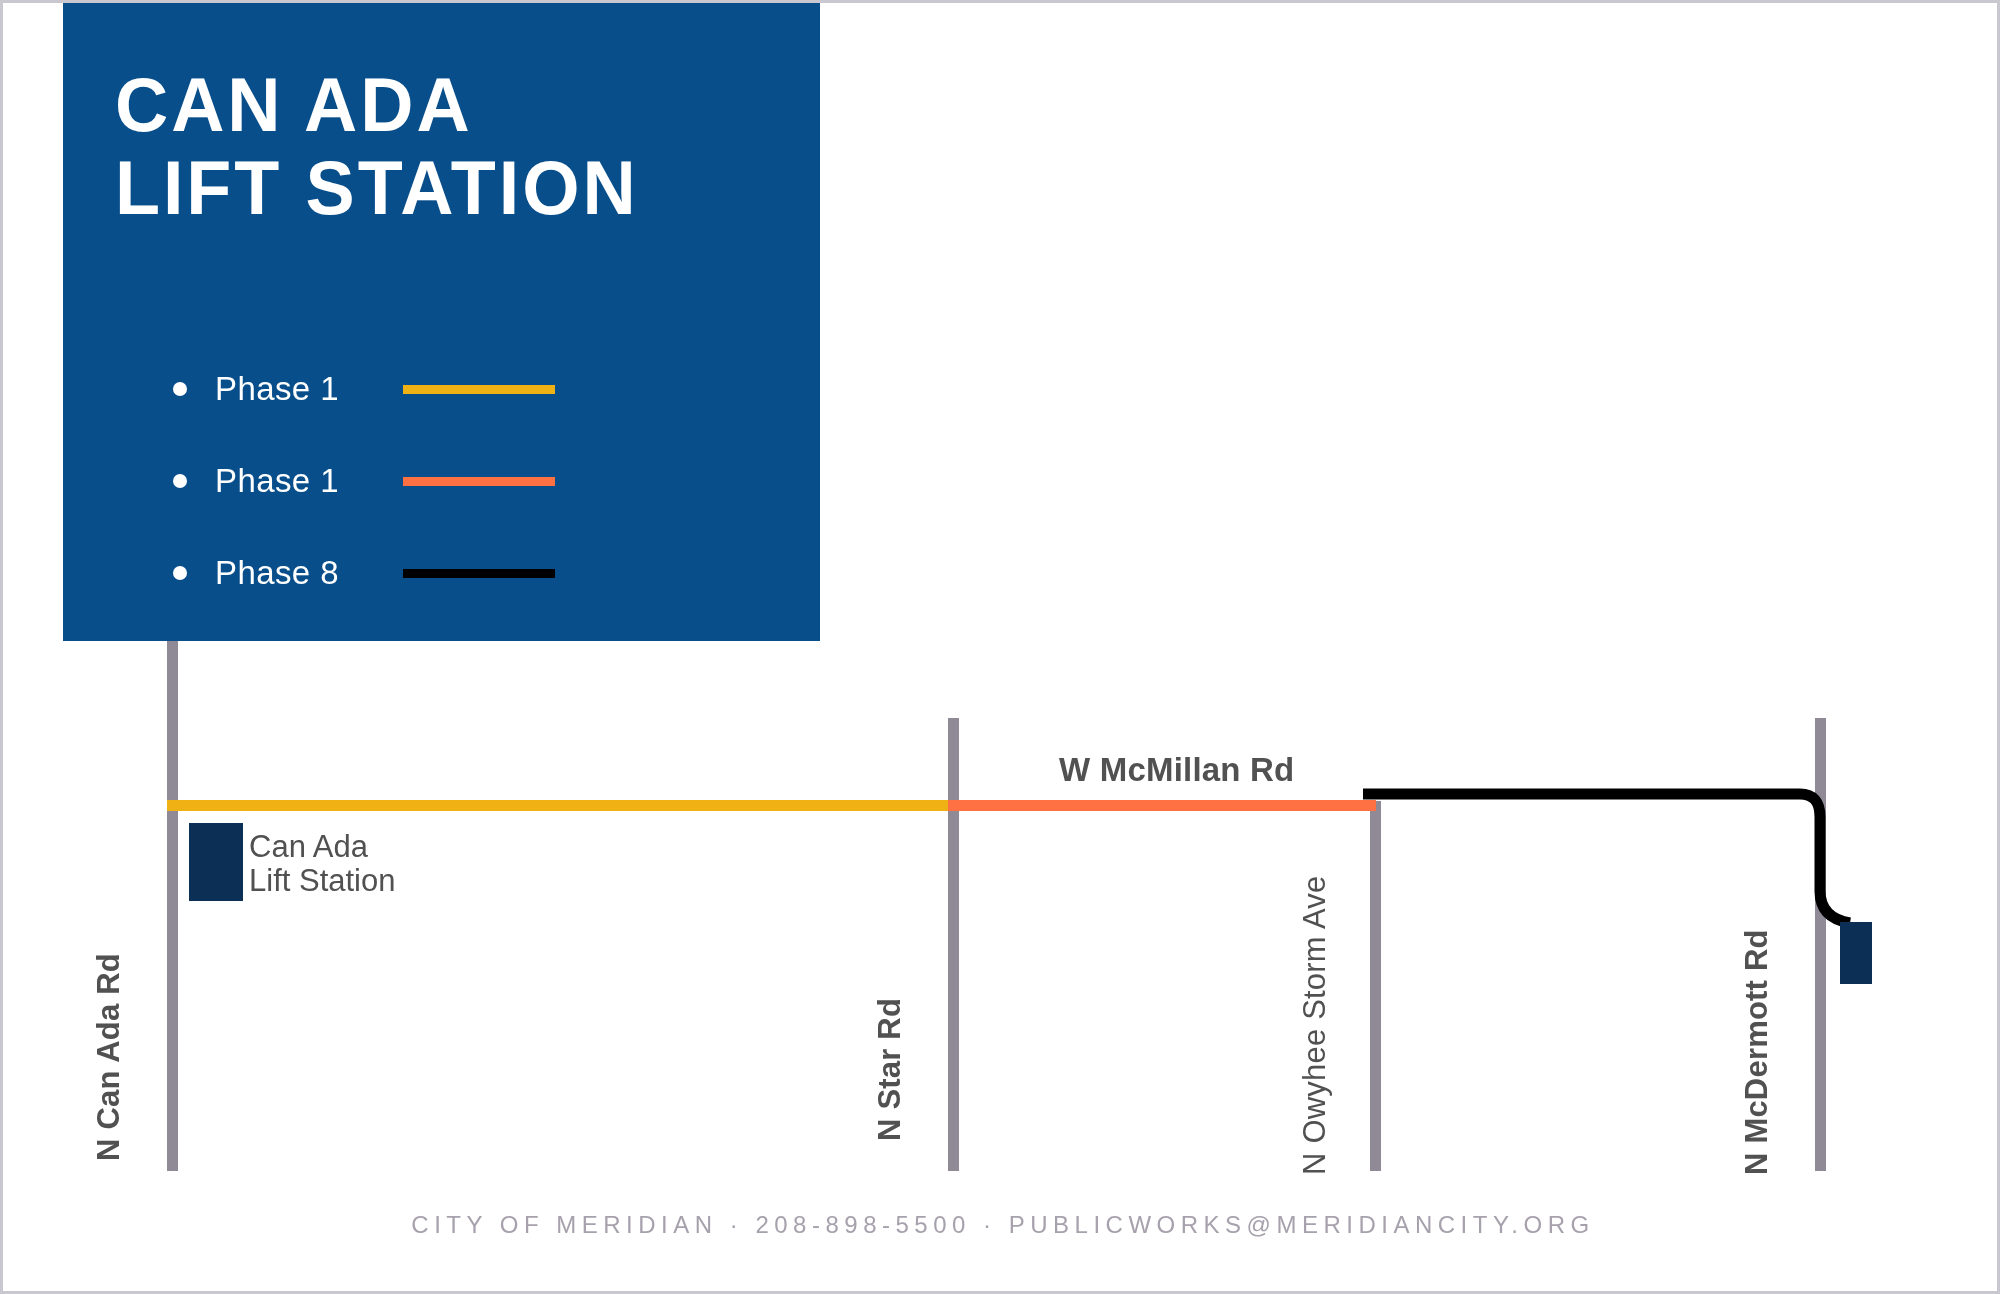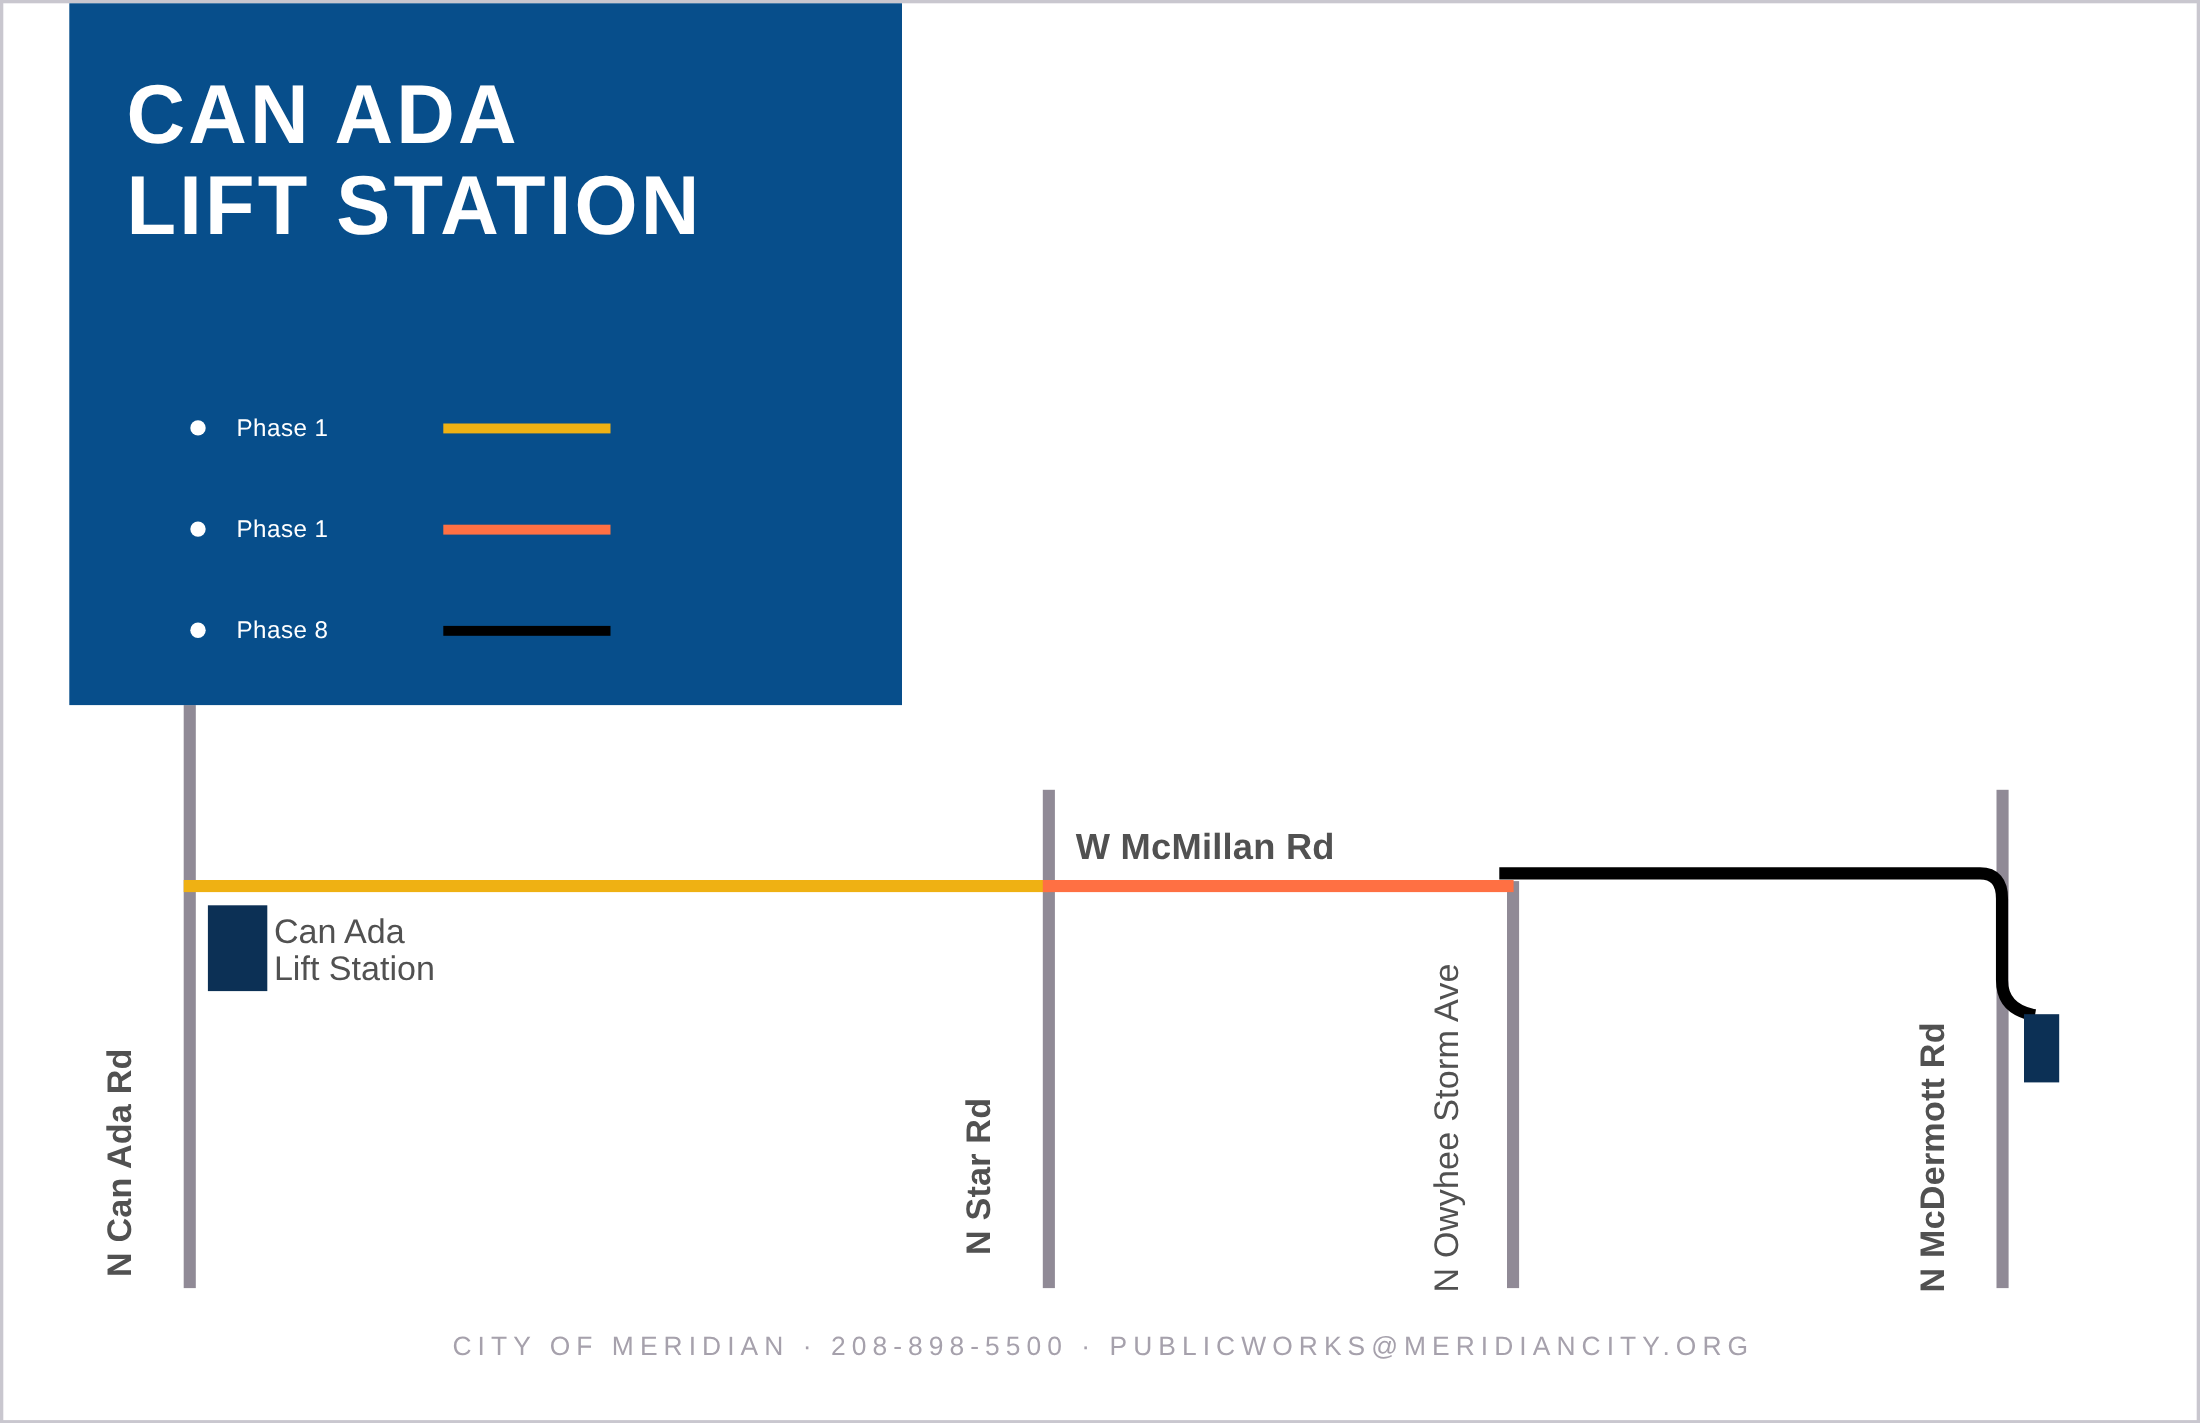--- a/index.html
+++ b/index.html
@@ -68,21 +68,21 @@
   }
   .legend-bullet {
     width: 14px;
     height: 14px;
     border-radius: 50%;
     background: #ffffff;
     flex: 0 0 auto;
     margin-right: 28px;
   }
   .legend-label {
-    font-size: 22px;
+    font-size: 33px;
     font-weight: normal;
     color: #ffffff;
     letter-spacing: 0.4px;
     width: 188px;
     flex: 0 0 auto;
   }
   .legend-swatch {
     width: 152px;
     height: 9px;
     flex: 0 0 auto;
@@ -119,21 +119,21 @@
     white-space: nowrap;
     transform-origin: left bottom;
     transform: rotate(-90deg);
   }
   .vlabel.light {
     font-weight: normal;
   }
 
   #mcmillan-label {
     position: absolute;
-    left: 975px;
+    left: 1056px;
     top: 748px;
     font-size: 33px;
     font-weight: bold;
     color: #515151;
     letter-spacing: 0.2px;
     white-space: nowrap;
   }
 
   .station-marker {
     position: absolute;

